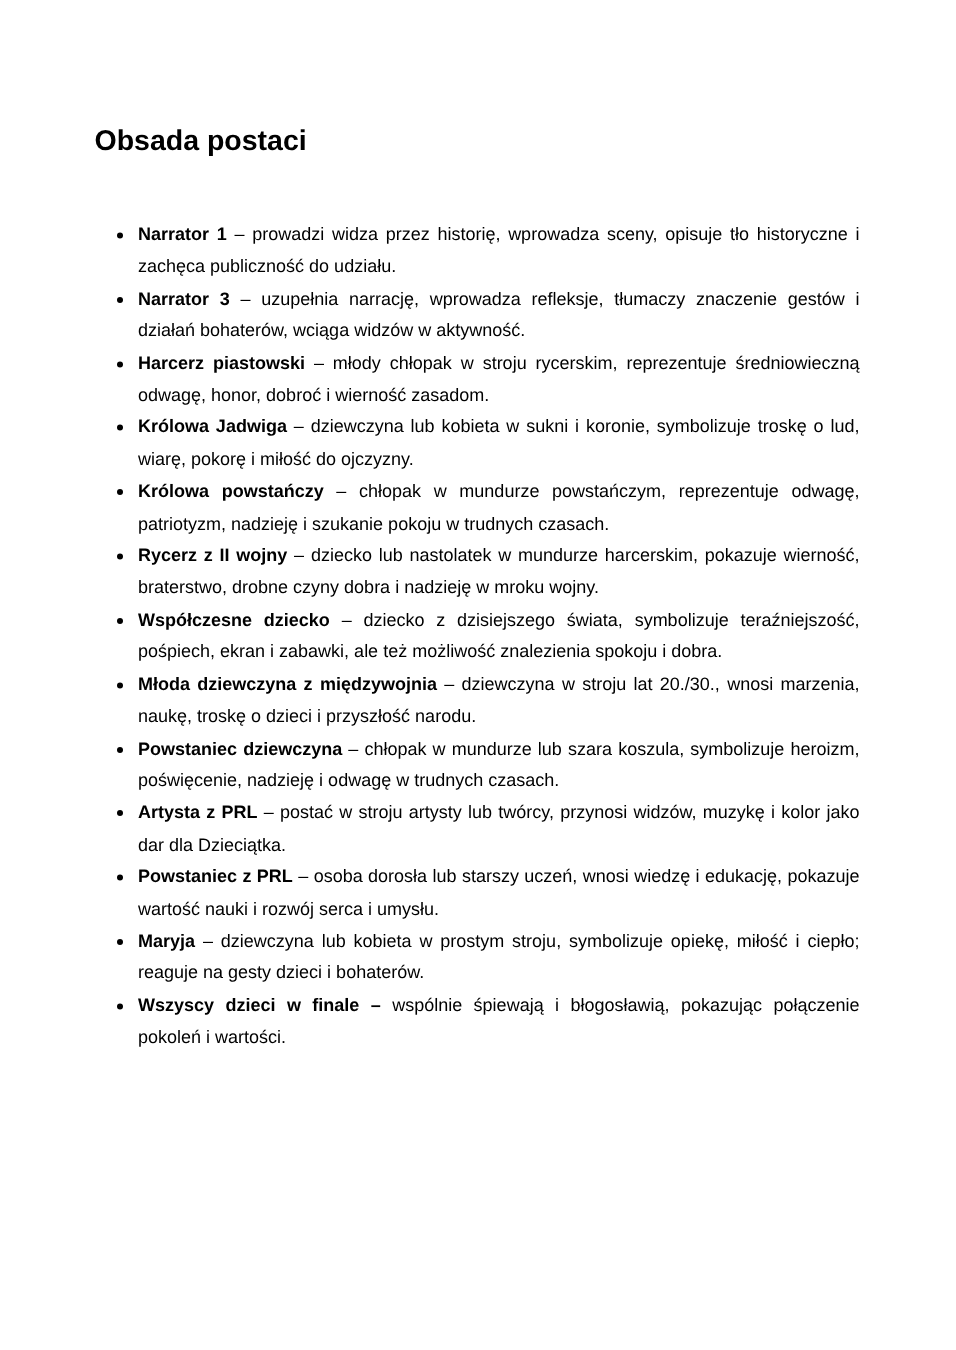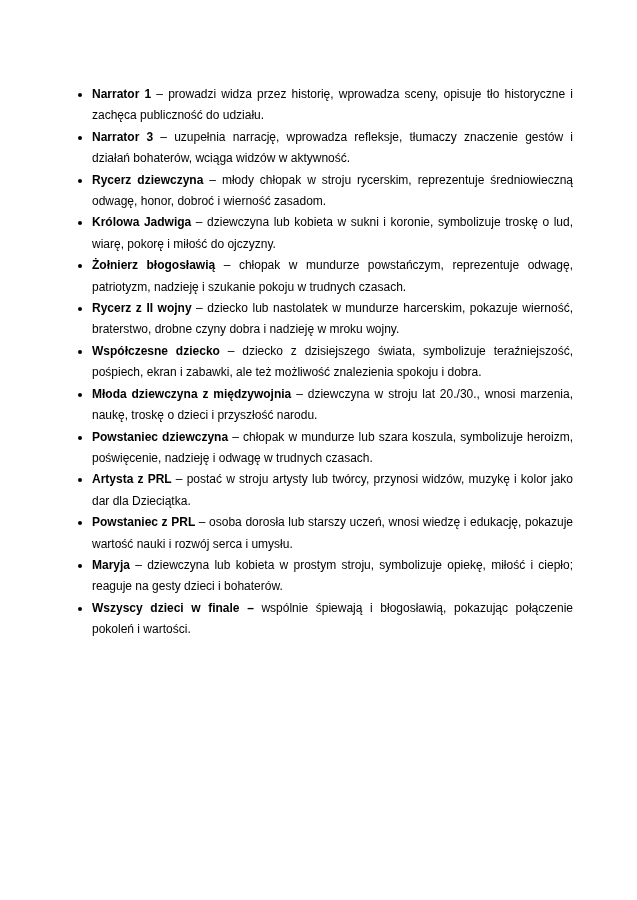--- a/index.html
+++ b/index.html
@@ -39,40 +39,41 @@
     padding: 0;
   }
   ul.cast-list li strong {
     font-weight: bold;
   }
 </style>
 </head>
 <body>
 
 <div class="page">
+  <h1 class="doc-title">Obsada postaci</h1>
 
   <ul class="cast-list">
     <li>
       <strong>Narrator 1</strong>
       <span>– prowadzi widza przez historię, wprowadza sceny, opisuje tło historyczne i zachęca publiczność do udziału.</span>
     </li>
     <li>
       <strong>Narrator 3</strong>
       <span>– uzupełnia narrację, wprowadza refleksje, tłumaczy znaczenie gestów i działań bohaterów, wciąga widzów w aktywność.</span>
     </li>
     <li>
-      <strong>Rycerz dziewczyna</strong>
+      <strong>Harcerz piastowski</strong>
       <span>– młody chłopak w stroju rycerskim, reprezentuje średniowieczną odwagę, honor, dobroć i wierność zasadom.</span>
     </li>
     <li>
       <strong>Królowa Jadwiga</strong>
       <span>– dziewczyna lub kobieta w sukni i koronie, symbolizuje troskę o lud, wiarę, pokorę i miłość do ojczyzny.</span>
     </li>
     <li>
-      <strong>Żołnierz błogosławią</strong>
+      <strong>Królowa powstańczy</strong>
       <span>– chłopak w mundurze powstańczym, reprezentuje odwagę, patriotyzm, nadzieję i szukanie pokoju w trudnych czasach.</span>
     </li>
     <li>
       <strong>Rycerz z II wojny</strong>
       <span>– dziecko lub nastolatek w mundurze harcerskim, pokazuje wierność, braterstwo, drobne czyny dobra i nadzieję w mroku wojny.</span>
     </li>
     <li>
       <strong>Współczesne dziecko</strong>
       <span>– dziecko z dzisiejszego świata, symbolizuje teraźniejszość, pośpiech, ekran i zabawki, ale też możliwość znalezienia spokoju i dobra.</span>
     </li>

